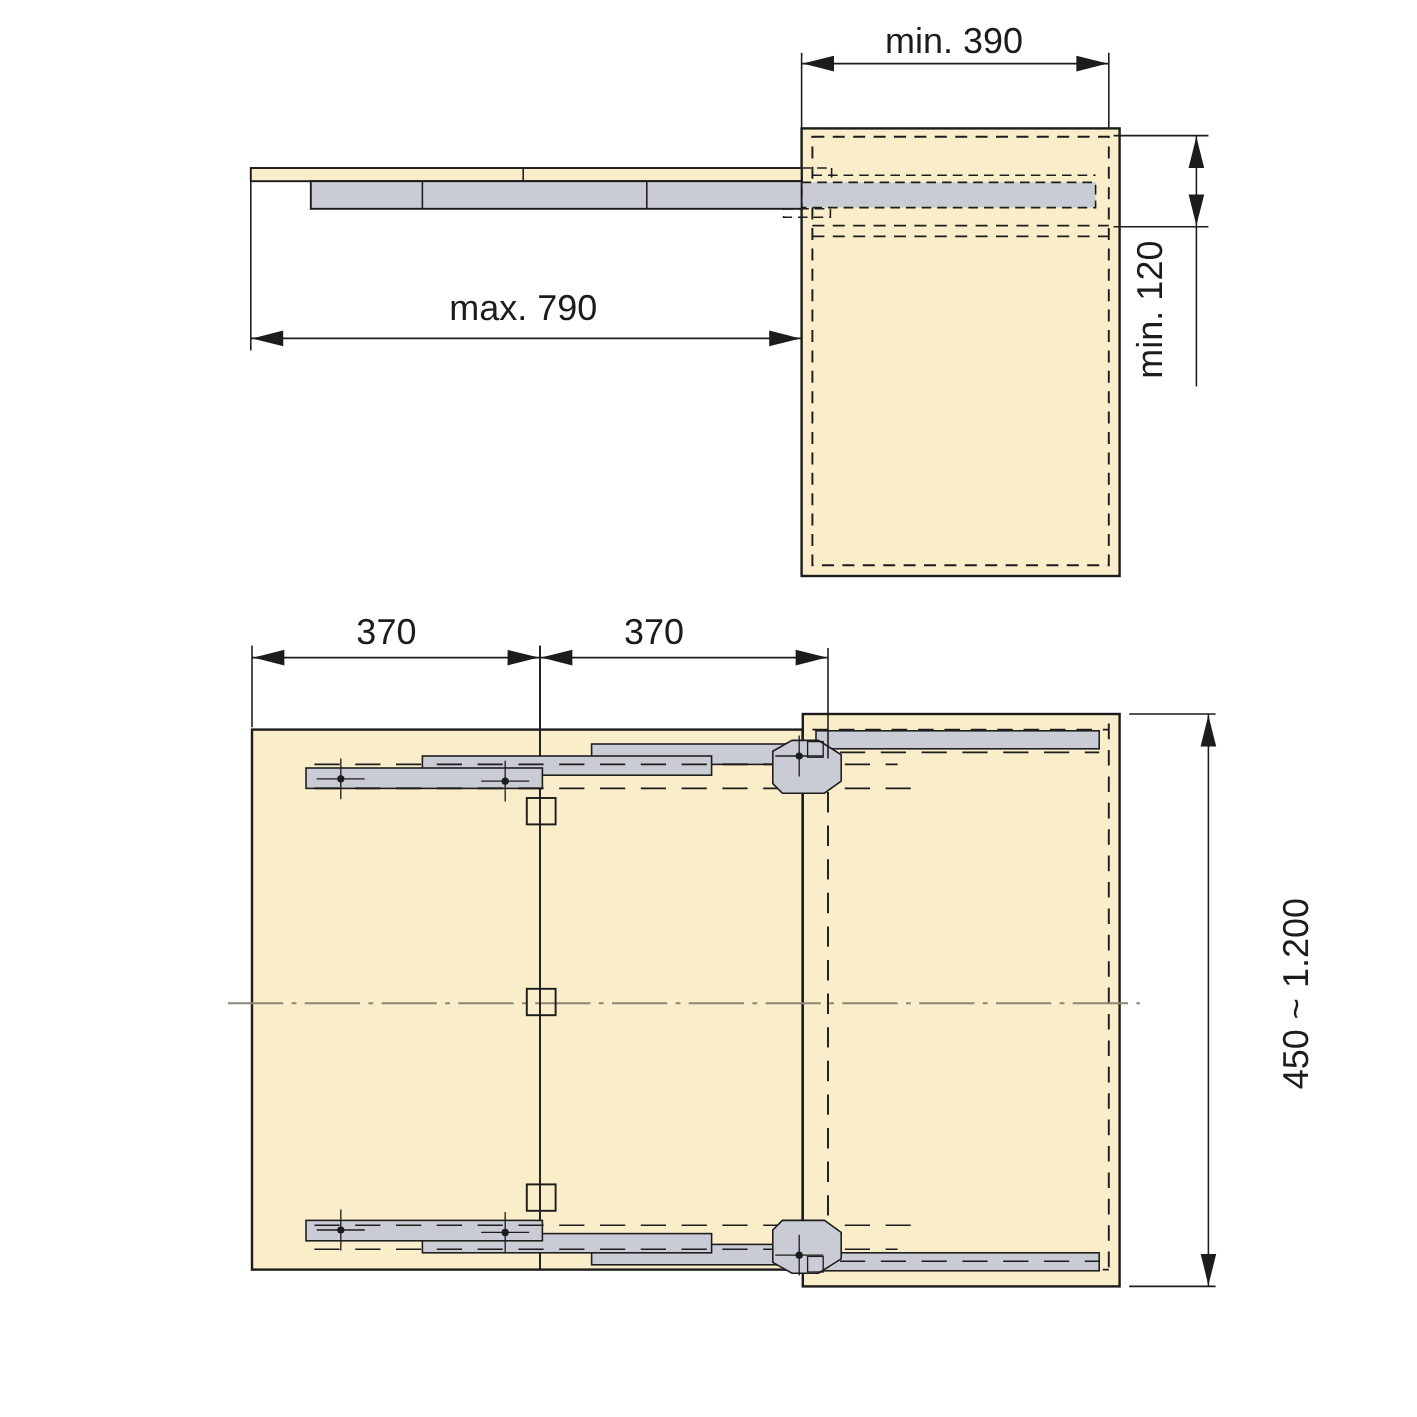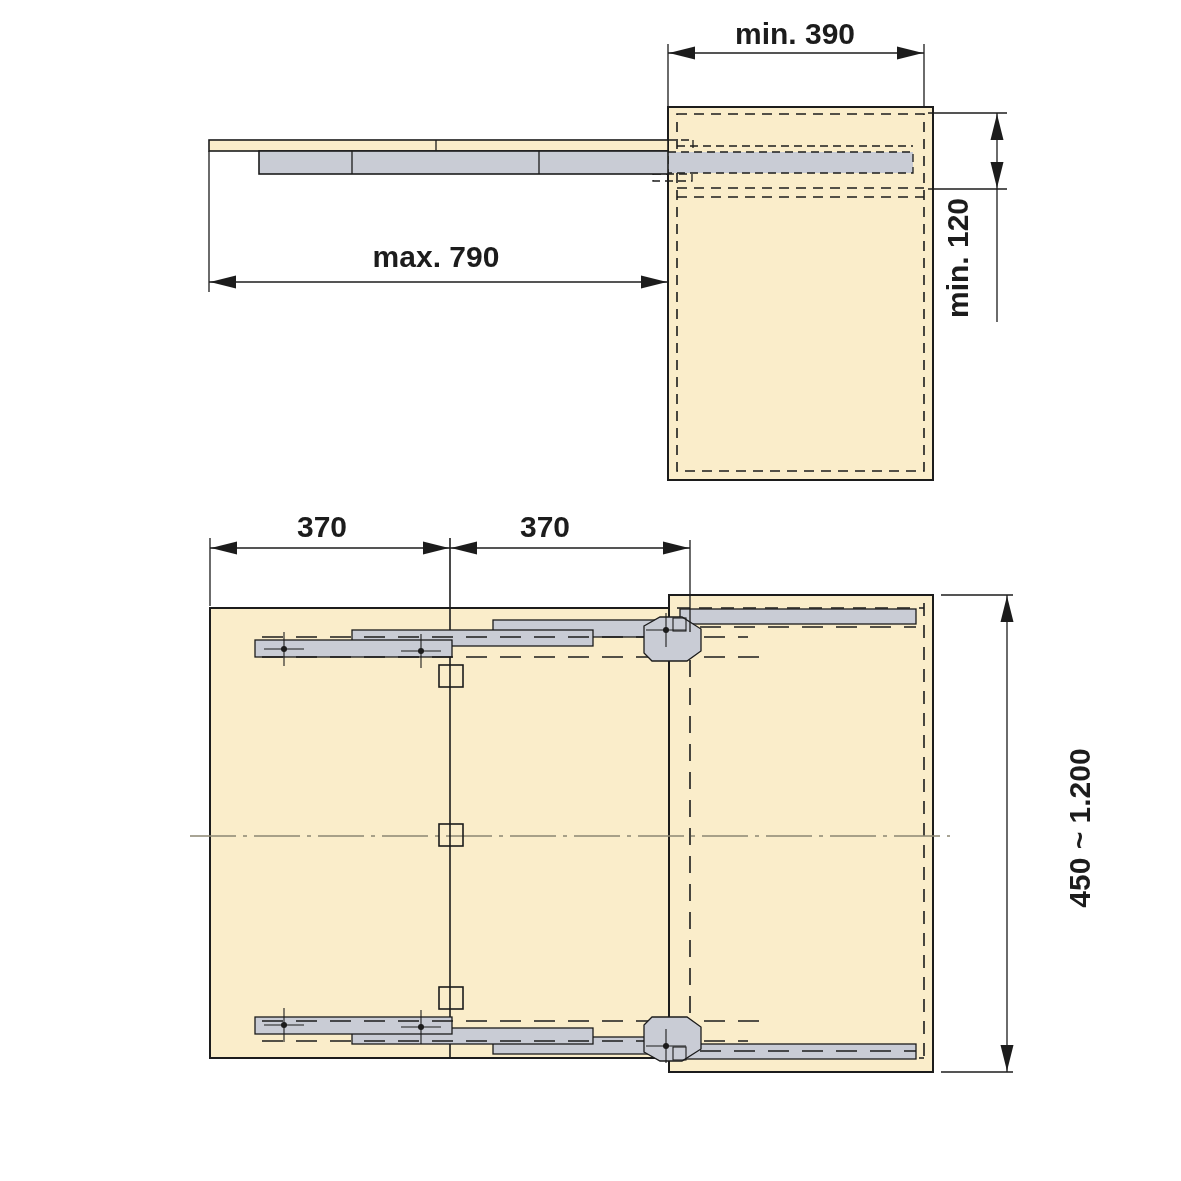--- a/index.html
+++ b/index.html
@@ -1,21 +1,20 @@
 <!DOCTYPE html>
 <html style="--background: #ffffff; --panel: #faedca; --rail: #c9ccd5; --line: #1c1c1c; --hidden: #2a2a2a; --centerline: #8c8673; --text: #1c1c1c;"><head>
 <meta charset="utf-8">
 <style>
   html,body{margin:0;padding:0;background:#fff;}
   .canvas{
     position:relative;
     width:1181px;height:1181px;
     background:var(--background,#ffffff);
     font-family:"Liberation Sans", sans-serif;
-    font-weight:bold;
   }
   svg{display:block;}
   
   .ln{stroke:var(--line,#1c1c1c);fill:none;}
   .w2{stroke-width:2;}
   .w16{stroke-width:1.6;}
   .w13{stroke-width:1.3;}
   .w11{stroke-width:1.1;}
   
   .panel{fill:var(--panel,#faedca);}

